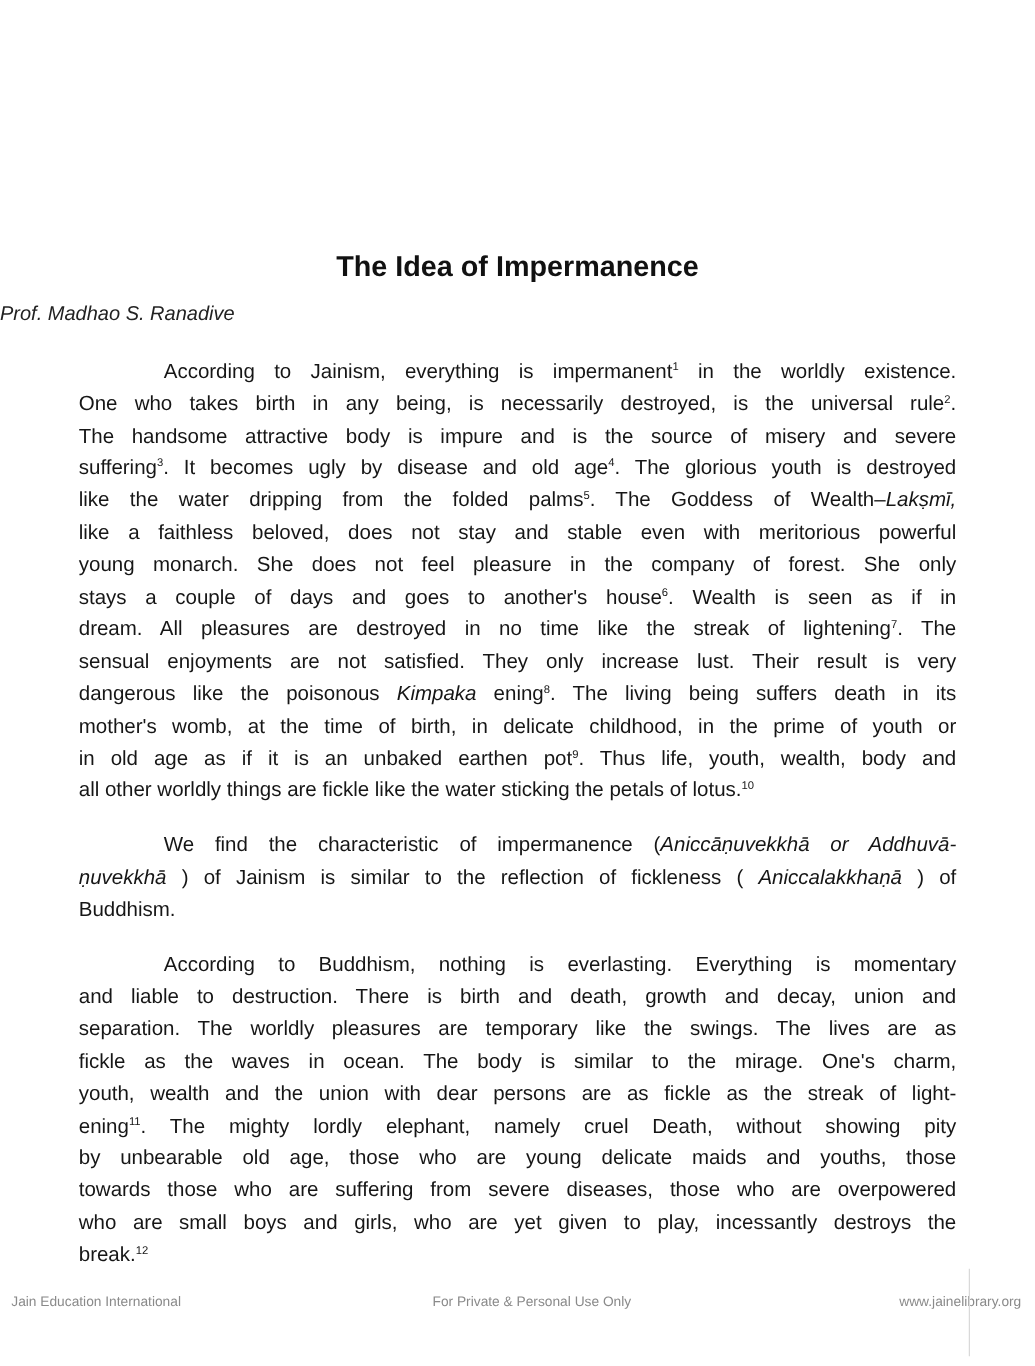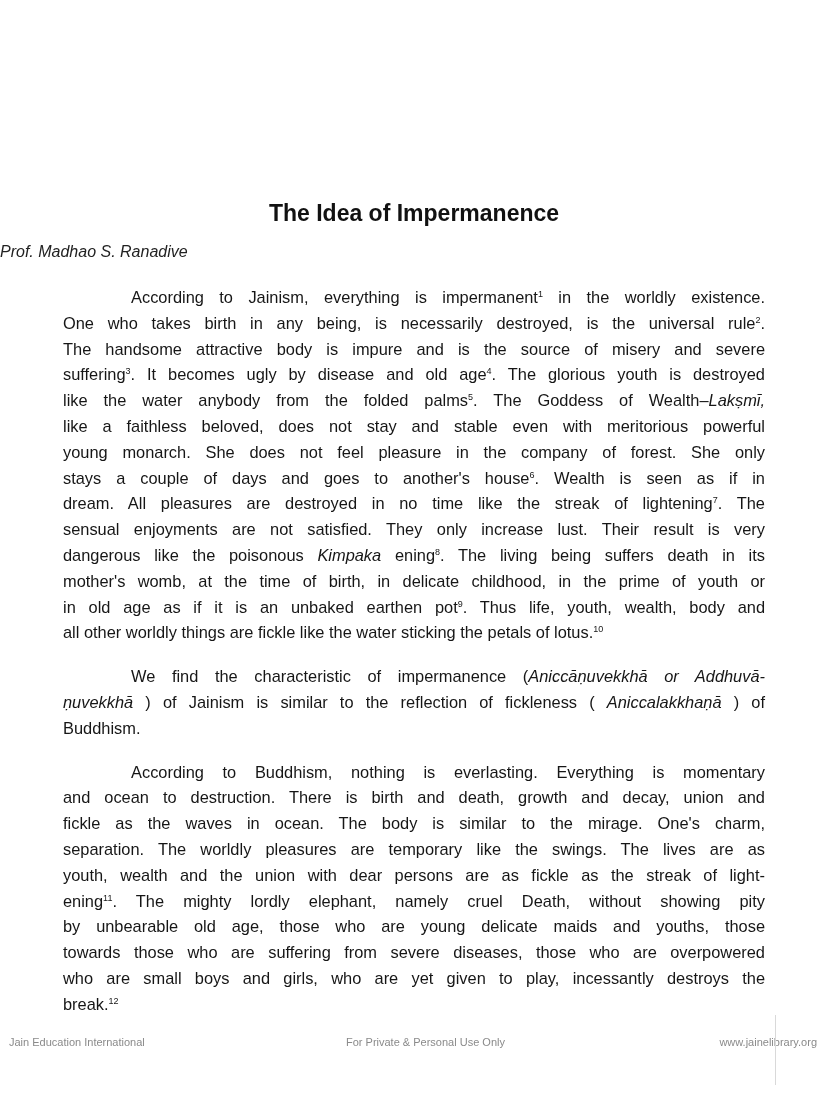--- a/index.html
+++ b/index.html
@@ -40,43 +40,43 @@
 
 <div class="title">The Idea of Impermanence</div>
 <div class="author">Prof. Madhao S. Ranadive</div>
 
 <div class="body" id="doc-body">
     <div>
       <div class="line indent"><span>According to Jainism, everything is impermanent</span><sup>1</sup><span>  in the  worldly existence.</span></div>
       <div class="line"><span>One who takes birth in any being, is necessarily destroyed, is the universal rule</span><sup>2</sup><span>.</span></div>
       <div class="line"><span>The handsome attractive body is impure and is the source of misery and severe</span></div>
       <div class="line"><span>suffering</span><sup>3</sup><span>. It becomes ugly by disease and old age</span><sup>4</sup><span>. The glorious  youth is destroyed</span></div>
-      <div class="line"><span>like the water anybody from the folded  palms</span><sup>5</sup><span>. The Goddess of Wealth–</span><i>Lakṣmī,</i></div>
+      <div class="line"><span>like the water dripping from the folded  palms</span><sup>5</sup><span>. The Goddess of Wealth–</span><i>Lakṣmī,</i></div>
       <div class="line"><span>like a faithless beloved,  does not stay and stable even with meritorious powerful</span></div>
       <div class="line"><span>young  monarch.  She does not feel pleasure in the company of forest. She only</span></div>
       <div class="line"><span>stays a couple of days and goes to another's house</span><sup>6</sup><span>. Wealth is seen as if in</span></div>
       <div class="line"><span>dream.  All pleasures are destroyed in no  time like the streak of lightening</span><sup>7</sup><span>.  The</span></div>
       <div class="line"><span>sensual enjoyments are  not satisfied.  They only increase lust.  Their result is very</span></div>
       <div class="line"><span>dangerous like the poisonous </span><i>Kimpaka</i><span> ening</span><sup>8</sup><span>.  The living being  suffers death in its</span></div>
       <div class="line"><span>mother's womb, at the time of birth, in  delicate childhood, in the prime of youth or</span></div>
       <div class="line"><span>in old age as if it  is an unbaked earthen pot</span><sup>9</sup><span>.  Thus life, youth, wealth, body and</span></div>
       <div class="line last"><span>all other worldly things are fickle like the water sticking the  petals of lotus.</span><sup>10</sup></div>
     </div>
     <div class="para-gap"></div>
     <div>
       <div class="line indent"><span>We find the characteristic of impermanence (</span><i>Aniccāṇuvekkhā or Addhuvā-</i></div>
       <div class="line"><i>ṇuvekkhā</i><span> ) of Jainism is similar to the reflection of fickleness  ( </span><i>Aniccalakkhaṇā</i><span> ) of</span></div>
       <div class="line last"><span>Buddhism.</span></div>
     </div>
     <div class="para-gap"></div>
     <div>
       <div class="line indent"><span>According to Buddhism, nothing is everlasting.  Everything is  momentary</span></div>
-      <div class="line"><span>and ocean to destruction.  There is birth and death, growth  and decay, union and</span></div>
+      <div class="line"><span>and liable to destruction.  There is birth and death, growth  and decay, union and</span></div>
+      <div class="line"><span>separation.  The worldly pleasures are temporary  like the swings.  The lives are as</span></div>
       <div class="line"><span>fickle as the waves in ocean. The  body is similar to the mirage. One's charm,</span></div>
-      <div class="line"><span>separation.  The worldly pleasures are temporary  like the swings.  The lives are as</span></div>
       <div class="line"><span>youth, wealth and the union with dear persons are as fickle as the streak of light-</span></div>
       <div class="line"><span>ening</span><sup>11</sup><span>. The mighty lordly elephant, namely cruel Death, without showing pity</span></div>
       <div class="line"><span>by unbearable old age, those who  are young delicate maids and youths, those</span></div>
       <div class="line"><span>towards those who are suffering from severe diseases, those who are overpowered</span></div>
       <div class="line"><span>who are small boys and  girls, who are yet given to play, incessantly destroys the</span></div>
       <div class="line last"><span>break.</span><sup>12</sup></div>
     </div>
   </div>
 
 <div class="footer f-left">Jain Education International</div>

